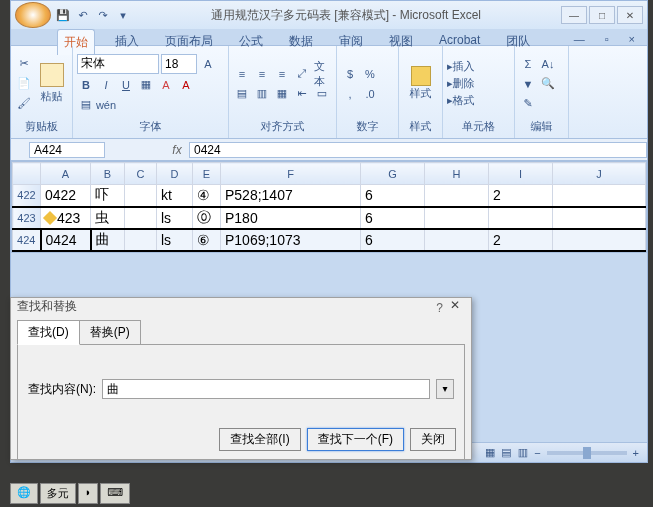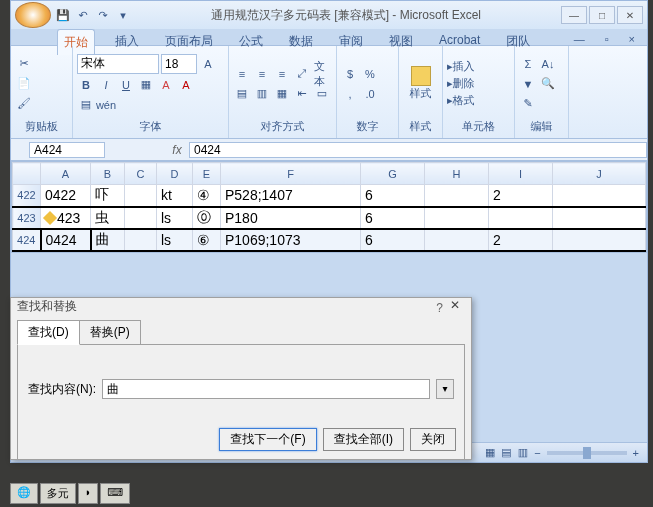--- a/index.html
+++ b/index.html
@@ -98,20 +98,24 @@
   </div>
 
   <div class="ribbon">
     <div class="group" style="width:62px">
       <div class="group-body">
         <div style="display:flex;flex-direction:column;gap:2px">
           <span class="btn-s">✂</span>
           <span class="btn-s">📄</span>
           <span class="btn-s">🖌</span>
         </div>
+        <div class="bigbtn">
+          <div class="ico"></div>
+          <span>粘贴</span>
+        </div>
       </div>
       <div class="group-label">剪贴板</div>
     </div>
     <div class="group" style="width:156px">
       <div class="group-body">
           <div class="font-ctrls">
         <div class="row">
           <div class="sel" style="width:82px">宋体</div>
           <div class="sel" style="width:36px">18</div>
           <span class="btn-s">A</span>
@@ -309,22 +313,22 @@
     <span class="on">查找(D)</span>
     <span>替换(P)</span>
   </div>
   <div class="dlg-body">
     <div class="dlg-row">
       <span>查找内容(N):</span>
       <input class="dlg-input" value="曲" style="">
       <div class="dlg-dd">▾</div>
     </div>
     <div class="dlg-btns">
+      <button class="dlg-btn">查找全部(I)</button>
       <button class="dlg-btn primary">查找下一个(F)</button>
-      <button class="dlg-btn">查找全部(I)</button>
       <button class="dlg-btn">关闭</button>
     </div>
   </div>
 </div>
 
 <div class="taskbar">
   <span>🌐</span>
   <span>多元</span>
   <span>◗</span>
   <span>⌨</span>

